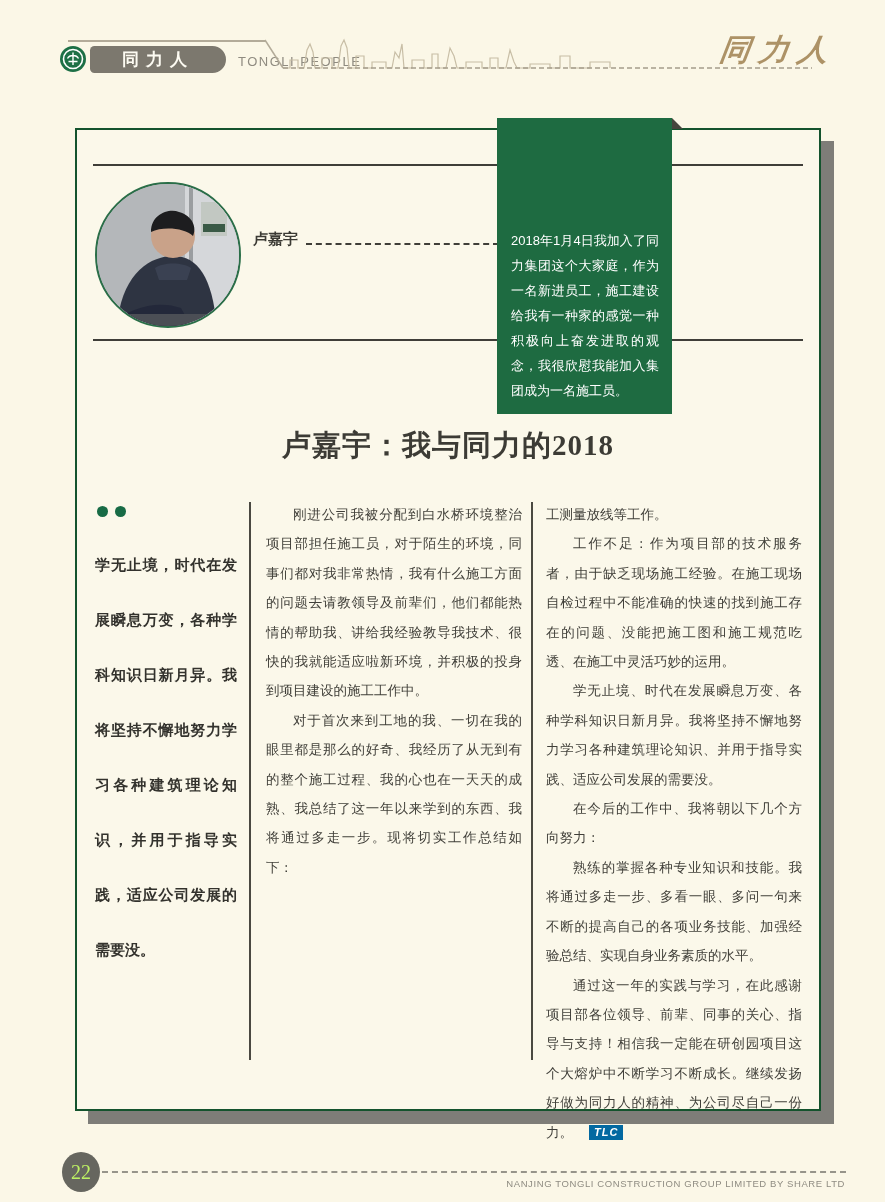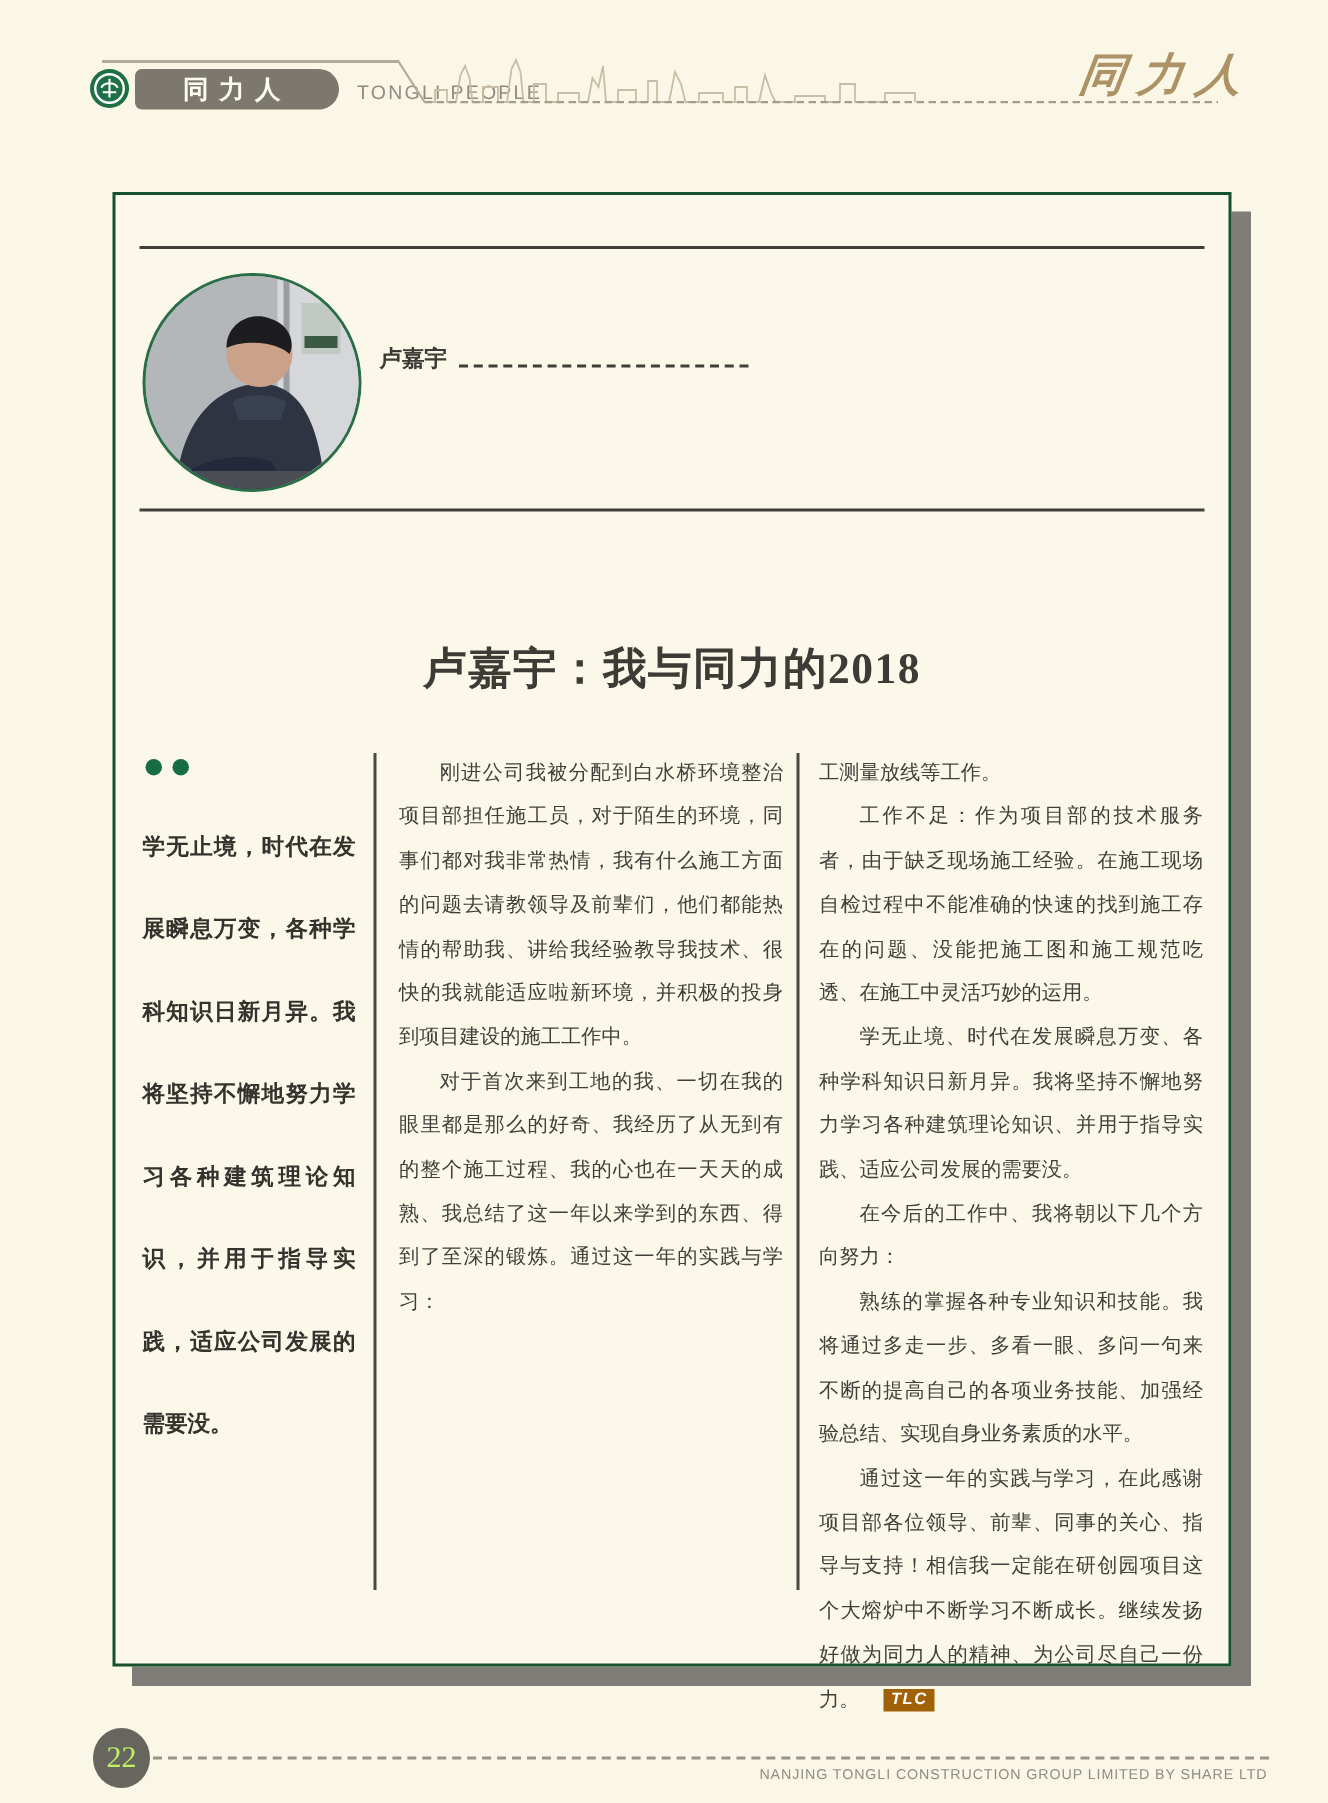--- a/index.html
+++ b/index.html
@@ -71,21 +71,21 @@
   .pull-quote {
     font-family:"Liberation Sans",sans-serif; font-weight:bold;
     font-size:15px; line-height:55px; color:#33322d; text-align:justify;
   }
   .col { position:absolute; top:0; width:256px; font-size:13.5px; line-height:29.4px; color:#403f39; }
   .col-mid { left:173px; }
   .col-right { left:453px; }
   .col p { text-align:justify; text-indent:2em; }
   .col p.no-indent { text-indent:0; }
   .tlc-badge {
-    display:inline-block; background:#a16207; color:#fff;
+    display:inline-block; background:#0369a1; color:#fff;
     font-family:"Liberation Sans",sans-serif; font-weight:bold; font-style:italic;
     font-size:11px; line-height:13px; padding:1px 5px; margin-left:16px;
     letter-spacing:1px; text-indent:0; vertical-align:1px;
   }
   
   .pagenum {
     position:absolute; left:62px; top:1152px; width:38px; height:40px;
     background:#66665f; border-radius:50%; color:#bef264; text-align:center;
     line-height:40px; font-size:20px; font-family:"Liberation Serif",serif;
   }
@@ -135,37 +135,41 @@
         <path d="M8,146 C30,122 62,116 84,124 L96,146 Z" fill="#23283a"></path>
         <rect x="0" y="130" width="146" height="16" fill="#4b4e55"></rect>
       </svg>
     </div>
 
     <div class="name-row">
       <span class="person-name">卢嘉宇</span>
       <span class="name-dash"></span>
     </div>
 
+    <aside class="banner">
+      <span class="banner-fold"></span>
+      <p>2018年1月4日我加入了同力集团这个大家庭，作为一名新进员工，施工建设给我有一种家的感觉一种积极向上奋发进取的观念，我很欣慰我能加入集团成为一名施工员。</p>
+    </aside>
 
     <h1 class="title">卢嘉宇：我与同力的2018</h1>
 
     <div class="columns">
       <aside class="quote-col">
         <div class="quote-dots">
             <i></i>
             <i></i>
           </div>
         <p class="pull-quote">学无止境，时代在发展瞬息万变，各种学科知识日新月异。我将坚持不懈地努力学习各种建筑理论知识，并用于指导实践，适应公司发展的需要没。</p>
       </aside>
 
       <div class="vline vline-1"></div>
 
       <div class="col col-mid">
         <p>刚进公司我被分配到白水桥环境整治项目部担任施工员，对于陌生的环境，同事们都对我非常热情，我有什么施工方面的问题去请教领导及前辈们，他们都能热情的帮助我、讲给我经验教导我技术、很快的我就能适应啦新环境，并积极的投身到项目建设的施工工作中。</p>
-        <p>对于首次来到工地的我、一切在我的眼里都是那么的好奇、我经历了从无到有的整个施工过程、我的心也在一天天的成熟、我总结了这一年以来学到的东西、得到了至深的锻炼。通过这一年的实践与学习：</p>
+        <p>对于首次来到工地的我、一切在我的眼里都是那么的好奇、我经历了从无到有的整个施工过程、我的心也在一天天的成熟、我总结了这一年以来学到的东西、我将通过多走一步。现将切实工作总结如下：</p>
       </div>
 
       <div class="vline vline-2"></div>
 
       <div class="col col-right">
         <p class="no-indent">工测量放线等工作。</p>
         <p>工作不足：作为项目部的技术服务者，由于缺乏现场施工经验。在施工现场自检过程中不能准确的快速的找到施工存在的问题、没能把施工图和施工规范吃透、在施工中灵活巧妙的运用。</p>
         <p>学无止境、时代在发展瞬息万变、各种学科知识日新月异。我将坚持不懈地努力学习各种建筑理论知识、并用于指导实践、适应公司发展的需要没。</p>
         <p>在今后的工作中、我将朝以下几个方向努力：</p>
         <p>熟练的掌握各种专业知识和技能。我将通过多走一步、多看一眼、多问一句来不断的提高自己的各项业务技能、加强经验总结、实现自身业务素质的水平。</p>

